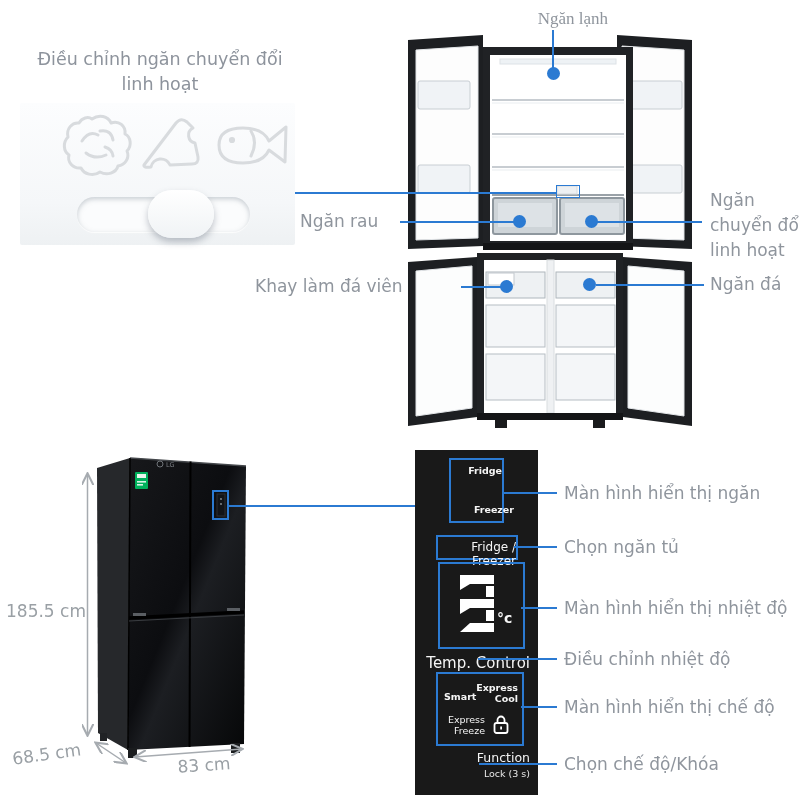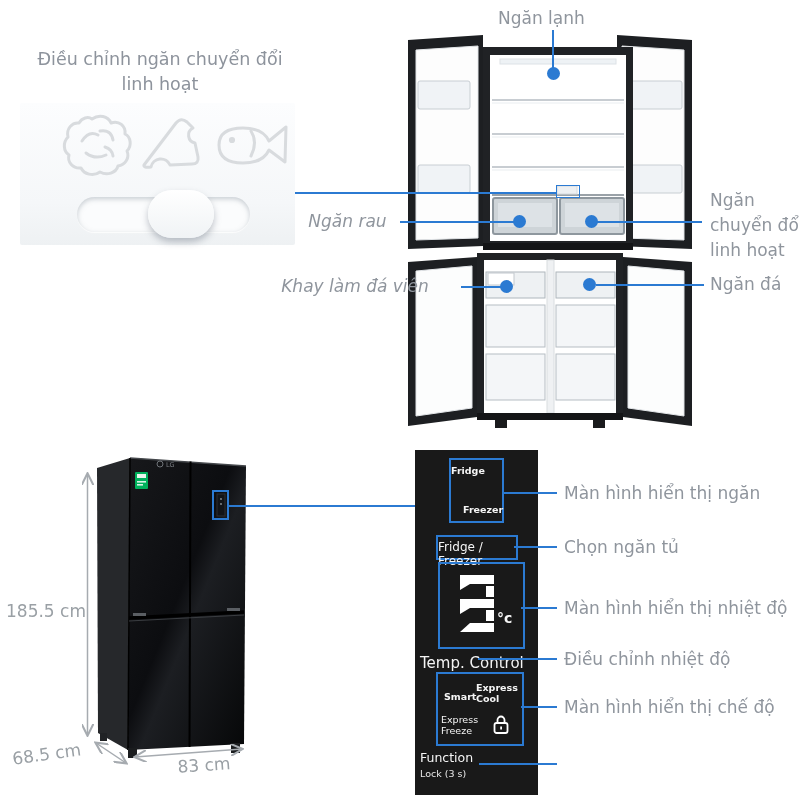--- a/index.html
+++ b/index.html
@@ -4,36 +4,36 @@
 <style>
   :root{ --accent:#2b7ad2; --lbl:#8f959d; --dim:#9aa0a5; }
   html,body{margin:0;padding:0;background:#fff;}
   body{font-family:"DejaVu Sans","Liberation Sans",sans-serif;}
   #stage{position:relative;width:800px;height:808px;background:#fff;overflow:hidden;}
   .abs{position:absolute;}
   .hline{position:absolute;height:2px;background:var(--accent);}
   .vline{position:absolute;width:2px;background:var(--accent);}
   .dot{position:absolute;width:13px;height:13px;border-radius:50%;background:var(--accent);}
   .lbl{position:absolute;color:var(--lbl);font-size:17px;line-height:25px;white-space:nowrap;}
-  .lbl.right{text-align:center;font-style:italic;}
-  .lbl.center{text-align:left;}
+  .lbl.right{text-align:left;}
+  .lbl.center{text-align:right;font-family:Liberation Serif, serif;}
   .heading{position:absolute;left:10px;top:47px;width:300px;text-align:center;color:#8d939c;font-size:17.5px;line-height:25px;}
   .dimlbl{position:absolute;color:var(--dim);font-size:17px;white-space:nowrap;}
   .thinframe{position:absolute;border:1.5px solid var(--accent);}
   
   .flexpanel{position:absolute;left:20px;top:103px;width:275px;height:142px;
     background:linear-gradient(180deg,#fcfdfe 0%,#f5f7f9 70%,#eef1f3 100%);border-radius:2px;}
   .pill{position:absolute;left:57px;top:94px;width:173px;height:35px;border-radius:18px;
     background:#fbfcfd;box-shadow:inset 0 2px 5px rgba(150,160,170,.5), 0 1px 1px rgba(255,255,255,.8);}
   .knob{position:absolute;left:128px;top:87px;width:66px;height:48px;border-radius:24px;
     background:linear-gradient(180deg,#ffffff,#f0f3f5);box-shadow:0 4px 7px rgba(110,120,132,.45);}
   
   .cpanel{position:absolute;left:415px;top:450px;width:123px;height:345px;background:#191919;}
   .cp-box{position:absolute;border:2px solid var(--accent);}
-  .cp-txt{position:absolute;color:#f5f5f5;text-align:left;}
+  .cp-txt{position:absolute;color:#f5f5f5;text-align:right;}
   .seg{fill:#ffffff;}
 </style>
 </head>
 <body>
 
 <div id="stage">
 
   <div class="heading">
     <span style="display:block">Điều chỉnh ngăn chuyển đổi</span>
     <span style="display:block">linh hoạt</span>
@@ -245,14 +245,15 @@
   <div class="hline" style="left:521px;top:607px;width:36px"></div>
   <div class="hline" style="left:478px;top:658px;width:79px"></div>
   <div class="hline" style="left:521px;top:706px;width:36px"></div>
   <div class="hline" style="left:479px;top:763px;width:78px"></div>
 
   <div class="lbl" style="left:564px;top:481px">Màn hình hiển thị ngăn</div>
   <div class="lbl" style="left:564px;top:535px">Chọn ngăn tủ</div>
   <div class="lbl" style="left:564px;top:596px">Màn hình hiển thị nhiệt độ</div>
   <div class="lbl" style="left:564px;top:647px">Điều chỉnh nhiệt độ</div>
   <div class="lbl" style="left:564px;top:695px">Màn hình hiển thị chế độ</div>
+  <div class="lbl" style="left:564px;top:752px">Chọn chế độ/Khóa</div>
 
 </div>
 
 </body></html>

